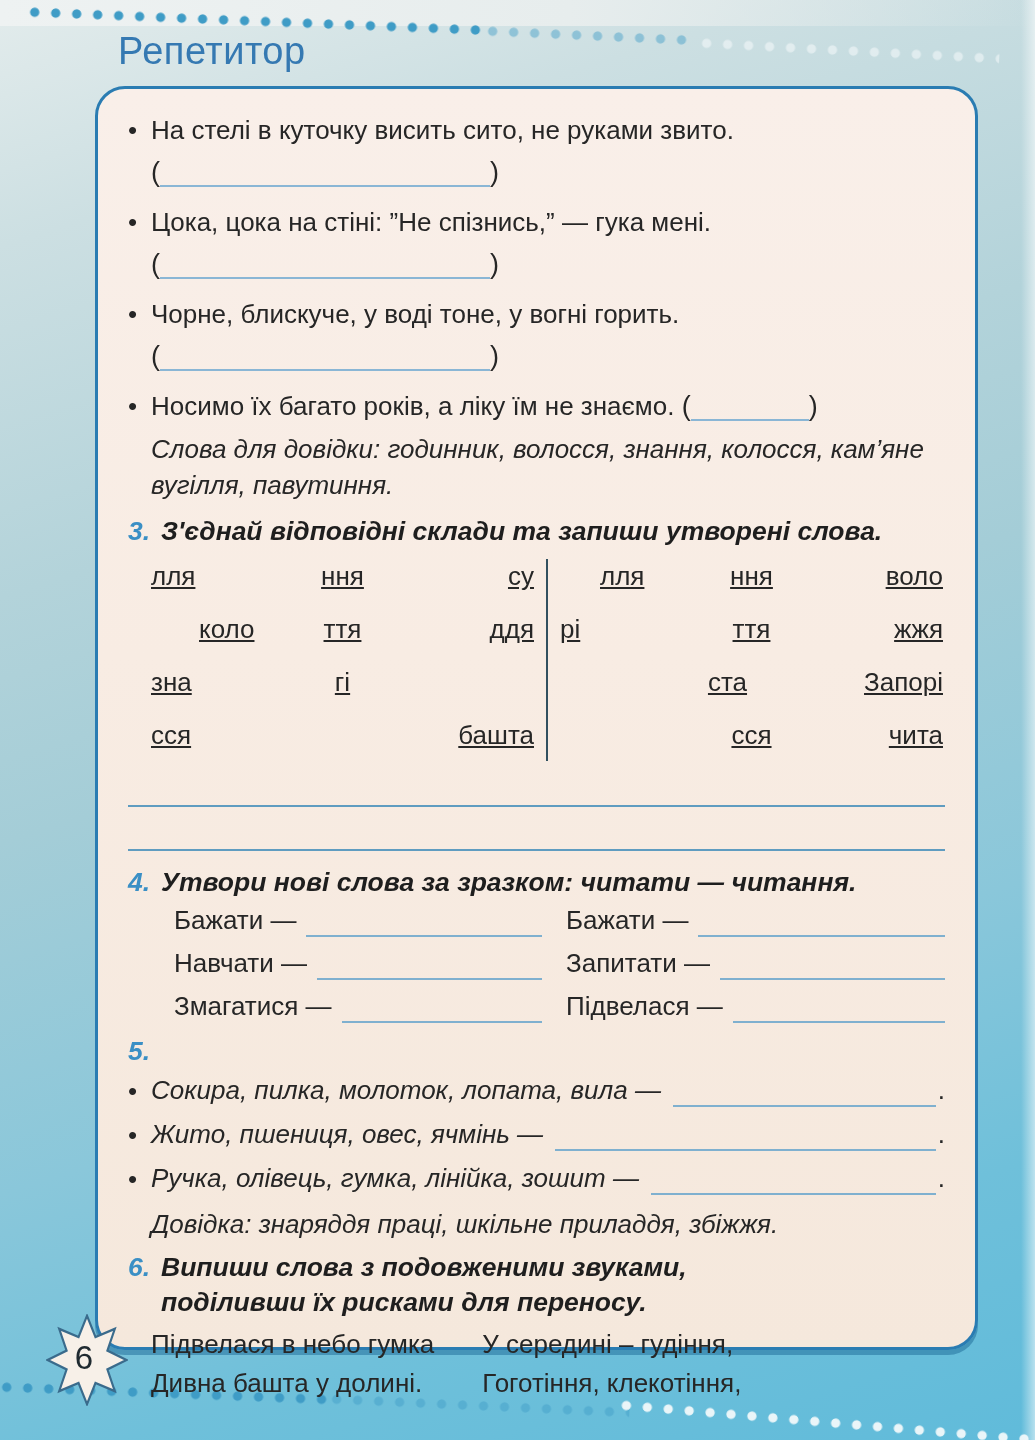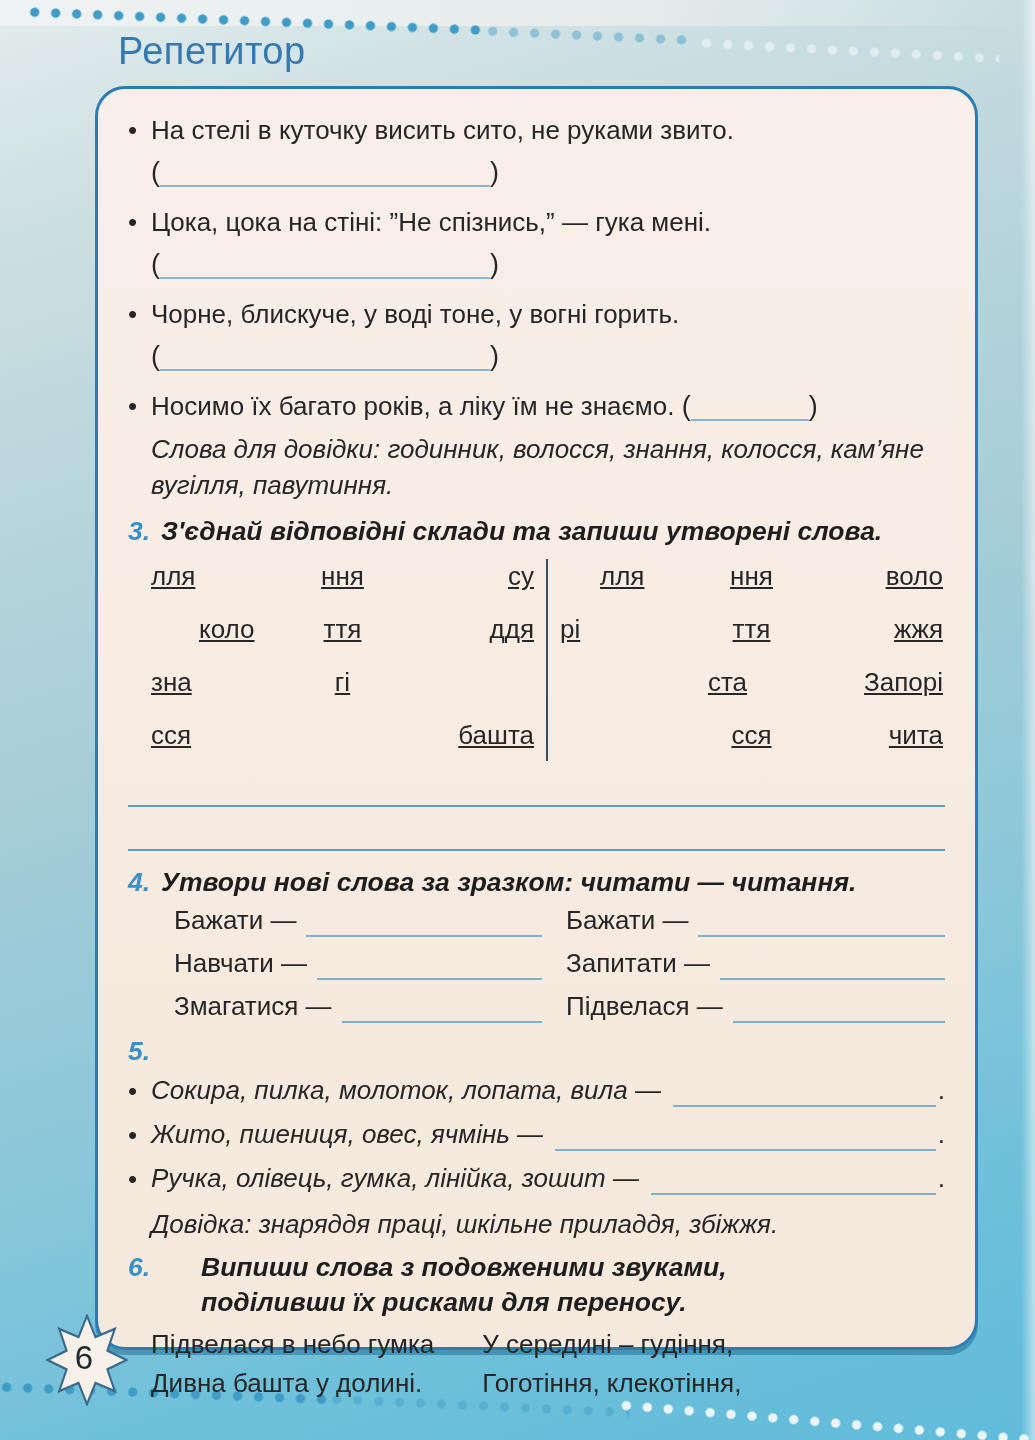--- a/index.html
+++ b/index.html
@@ -38,21 +38,21 @@
   .bullet{width:23px;flex:none;}
   .rbody{flex:1;}
   .parenline{font-size:26px;margin:8px 0 12px 0;}
   .blank{display:inline-block;border-bottom:2px solid #8ab6d5;height:26px;vertical-align:-6px;}
   .w330{width:330px;} .w120{width:118px;}
   .paren{font-size:27px;}
   .hint{font-style:italic;font-size:26px;line-height:1.38;padding-left:23px;margin:2px 0 10px 0;}
   .ex{display:flex;font-size:26.5px;line-height:1.3;margin:8px 0 6px 0;}
   .exnum{width:33px;flex:none;color:#3a8fc5;font-weight:bold;font-style:italic;}
   .extitle{font-weight:bold;font-style:italic;color:#1e1e1e;}
-  .ex6 .extitle{max-width:655px;margin-left:40px;}
+  .ex6 .extitle{max-width:655px;}
   
   .syl{display:flex;margin:10px 0 4px 0;font-size:26px;text-decoration:underline;}
   .syl .half{flex:1;display:grid;grid-template-columns:1fr 1fr 1fr;row-gap:22px;align-content:start;}
   .syl .lhalf{padding:2px 12px 10px 23px;}
   .syl .rhalf{border-left:2px solid #32505f;padding:2px 2px 10px 12px;}
   .syl span{display:block;}
   .a-l{text-align:left;} .a-c{text-align:center;} .a-r{text-align:right;}
   .ind48{padding-left:48px;} .ind40{padding-left:40px;} .ind-sta{padding-right:48px;}
   .wl{border-bottom:2px solid #5f9cc0;height:40px;}
   .wl+.wl{height:42px;}

